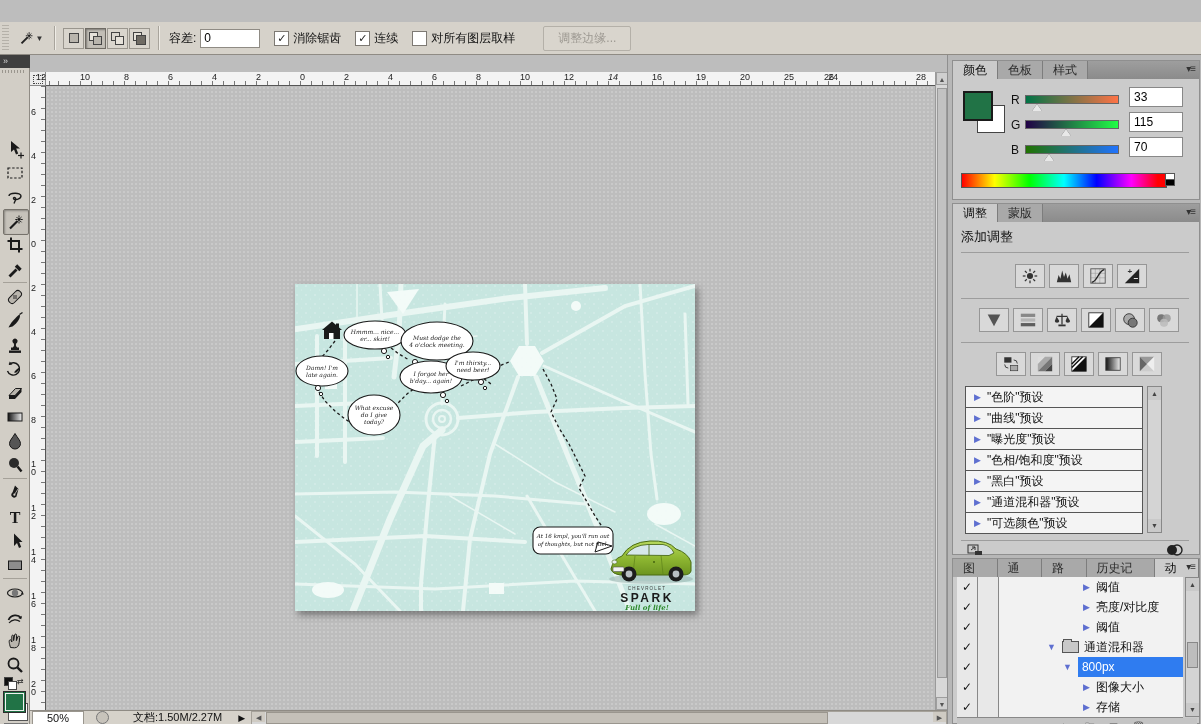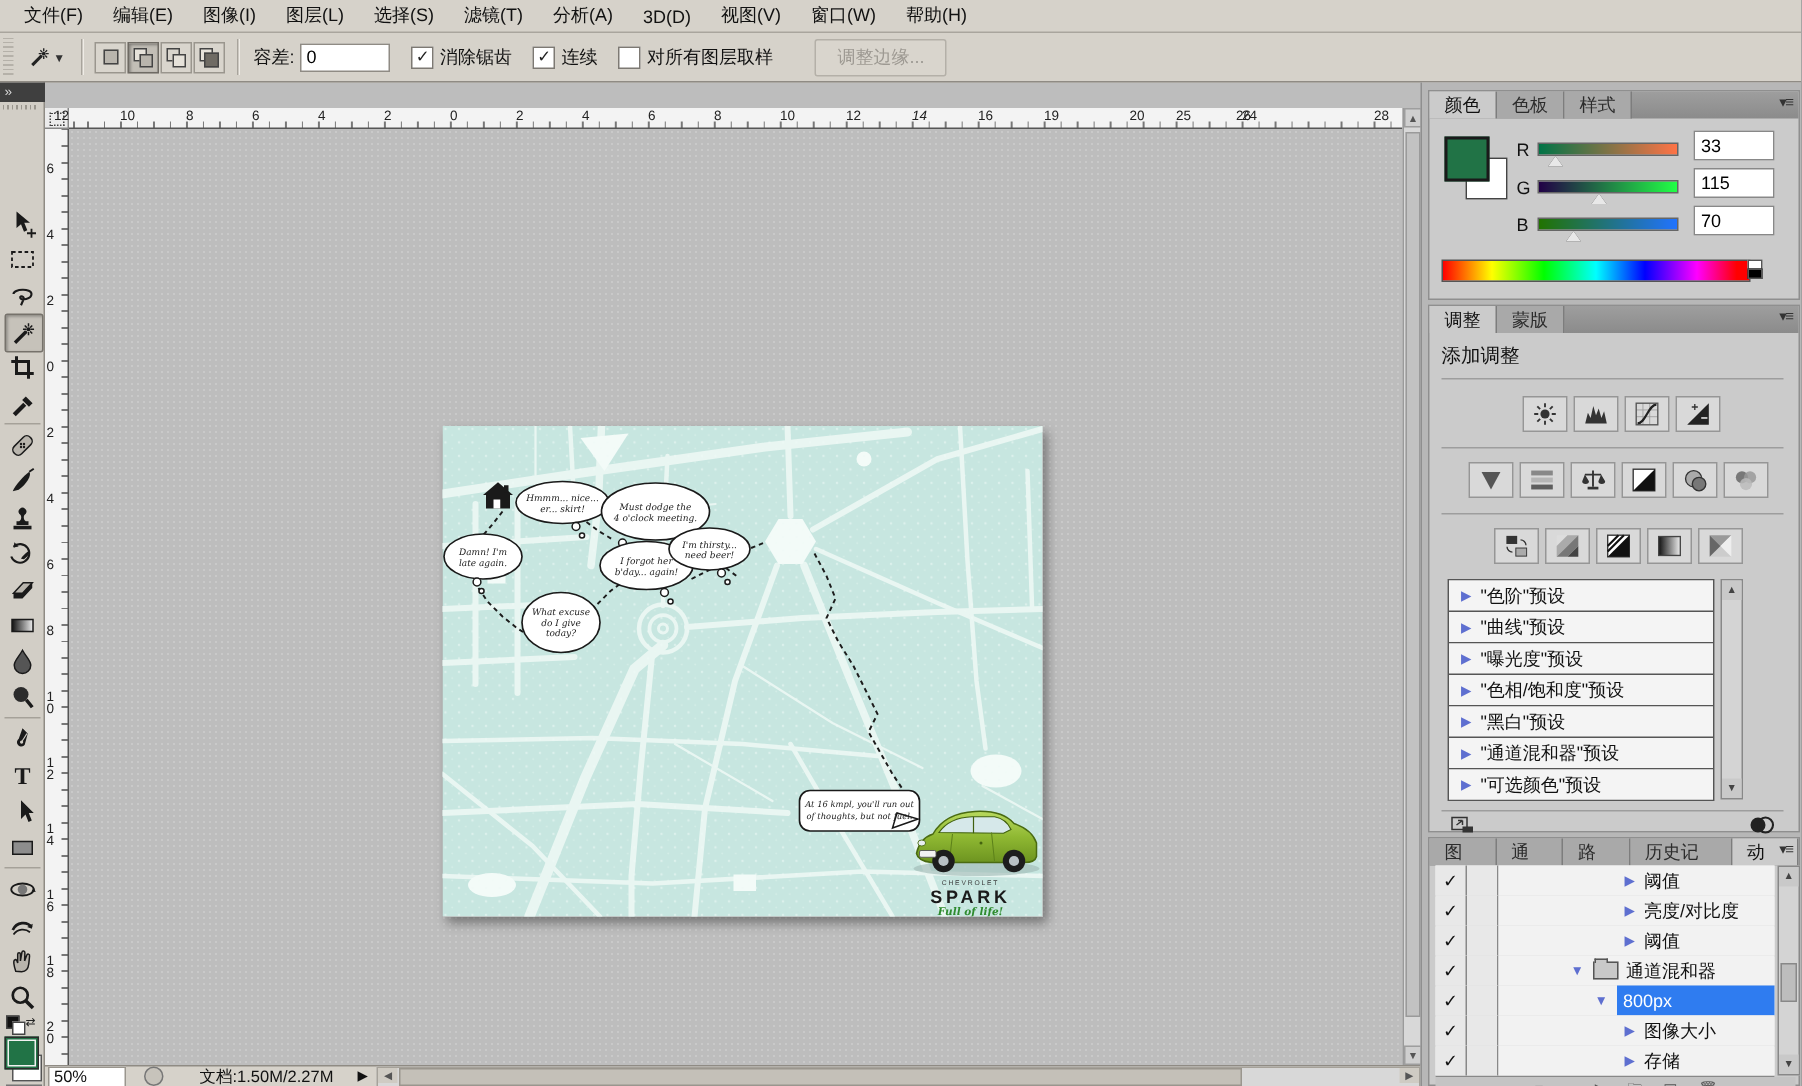--- a/index.html
+++ b/index.html
@@ -59,21 +59,21 @@
   .rcorner i{display:block;margin:3px auto 0;width:8px;height:7px;border:1px dotted #444;}
   .htick{position:absolute;top:0;font-size:9px;color:#222;}
   .vtick{position:absolute;left:1px;font-size:9px;color:#222;line-height:8px;width:12px;text-align:left;}
   .canvas{left:46px;top:86px;width:889px;height:624px;background:#bdbdbd;
           background-image:radial-gradient(circle,#c9c9c9 .8px,transparent .9px);background-size:4px 4px;}
   .vscroll{left:935px;top:72px;width:12px;height:638px;background:#d8d8d8;border-left:1px solid #9a9a9a;box-sizing:border-box;}
   .vscroll .thumb{position:absolute;left:1px;top:16px;width:10px;height:590px;background:#c2c2c2;border:1px solid #9a9a9a;box-sizing:border-box;}
   .sarrow{position:absolute;left:0;width:12px;height:13px;font-size:7px;color:#555;text-align:center;line-height:13px;background:#cfcfcf;border:1px solid #9e9e9e;box-sizing:border-box;}
   .statusbar{left:30px;top:710px;width:917px;height:14px;background:#d6d2ca;border-top:1px solid #8f8b84;
              display:flex;align-items:center;box-sizing:border-box;font-size:11px;}
-  .zoombox{width:44px;height:12px;background:#fff;border:1px solid #9a968e;margin-left:2px;padding:0 3px;line-height:12px;}
+  .zoombox{width:44px;height:12px;background:#fff;border:1px solid #9a968e;margin-left:2px;padding:0 3px;line-height:12px;text-align:center;}
   .statico{width:11px;height:11px;border-radius:50%;border:1px solid #777;margin-left:12px;background:#c7c3bb;}
   .docinfo{margin-left:24px;}
   .flyout{margin-left:16px;font-size:9px;color:#111;}
   .hscrolltrack{flex:1;height:12px;margin-left:6px;background:#d8d8d8;border:1px solid #a6a29a;position:relative;}
   .hthumb{position:absolute;left:14px;top:0;height:10px;width:560px;background:#c4c0b8;border:1px solid #9a968e;}
   .harrow{position:absolute;top:0;width:13px;height:10px;font-size:7px;text-align:center;line-height:11px;color:#555;background:#cfcbc3;}
 
   
   .artwork{left:295px;top:240px;width:400px;height:327px;box-shadow:3px 4px 7px rgba(0,0,0,.38);margin-top:44px;}
 
@@ -108,33 +108,20 @@
   .folder{width:15px;height:10px;background:#c9c9c9;border:1px solid #555;position:relative;margin-right:5px;}
   .folder:before{content:"";position:absolute;left:0;top:-3px;width:7px;height:2px;background:#c9c9c9;border:1px solid #555;border-bottom:none;}
   .act-bottom{position:absolute;left:4px;width:240px;height:18px;background:#c4c4c4;display:flex;align-items:center;gap:14px;padding-left:66px;box-sizing:border-box;}
   .abtn{color:#555;font-size:10px;line-height:10px;}
 </style>
 </head>
 <body>
 
 <div id="app">
 
-  <div class="abs menubar">
-    <span class="menu-item">文件(F)</span>
-    <span class="menu-item">编辑(E)</span>
-    <span class="menu-item">图像(I)</span>
-    <span class="menu-item">图层(L)</span>
-    <span class="menu-item">选择(S)</span>
-    <span class="menu-item">滤镜(T)</span>
-    <span class="menu-item">分析(A)</span>
-    <span class="menu-item">3D(D)</span>
-    <span class="menu-item">视图(V)</span>
-    <span class="menu-item">窗口(W)</span>
-    <span class="menu-item">帮助(H)</span>
-  </div>
 
   <div class="abs optionsbar">
     <div class="grip"></div>
     <div class="toolbtn">
       <svg width="18" height="18" viewBox="0 0 20 20">
         <path d="M5,16 L12,9" stroke="#222" stroke-width="2.2" fill="none"></path>
         <circle cx="13.5" cy="7.5" r="1.4" fill="#222"></circle>
         <g stroke="#222" stroke-width="1">
             <path d="M13.5,3.5 v2.2"></path>
             <path d="M13.5,9.3 v2.2"></path>
@@ -369,21 +356,21 @@
       <span class="htick" style="left: 254px;">0</span>
       <span class="htick" style="left: 298px;">2</span>
       <span class="htick" style="left: 342px;">4</span>
       <span class="htick" style="left: 386px;">6</span>
       <span class="htick" style="left: 430px;">8</span>
       <span class="htick" style="left: 474px;">10</span>
       <span class="htick" style="left: 518px;">12</span>
       <span class="htick" style="left: 562px; font-style: italic;">14</span>
       <span class="htick" style="left: 606px;">16</span>
       <span class="htick" style="left: 650px;">19</span>
-      <span class="htick" style="left: 694px; margin-left: 13px;">20</span>
+      <span class="htick" style="left: 694px;">20</span>
       <span class="htick" style="left: 738px;">25</span>
       <span class="htick" style="left: 782px;">24</span>
       <span class="htick" style="left: 778px;">26</span>
       <span class="htick" style="left: 870px;">28</span>
       <span class="htick" style="left: 914px;">30</span>
     </div>
   <div class="abs ruler vruler" id="vruler">
       <span class="vtick" style="top: 22px;">6</span>
       <span class="vtick" style="top: 66px;">4</span>
       <span class="vtick" style="top: 110px;">2</span>

